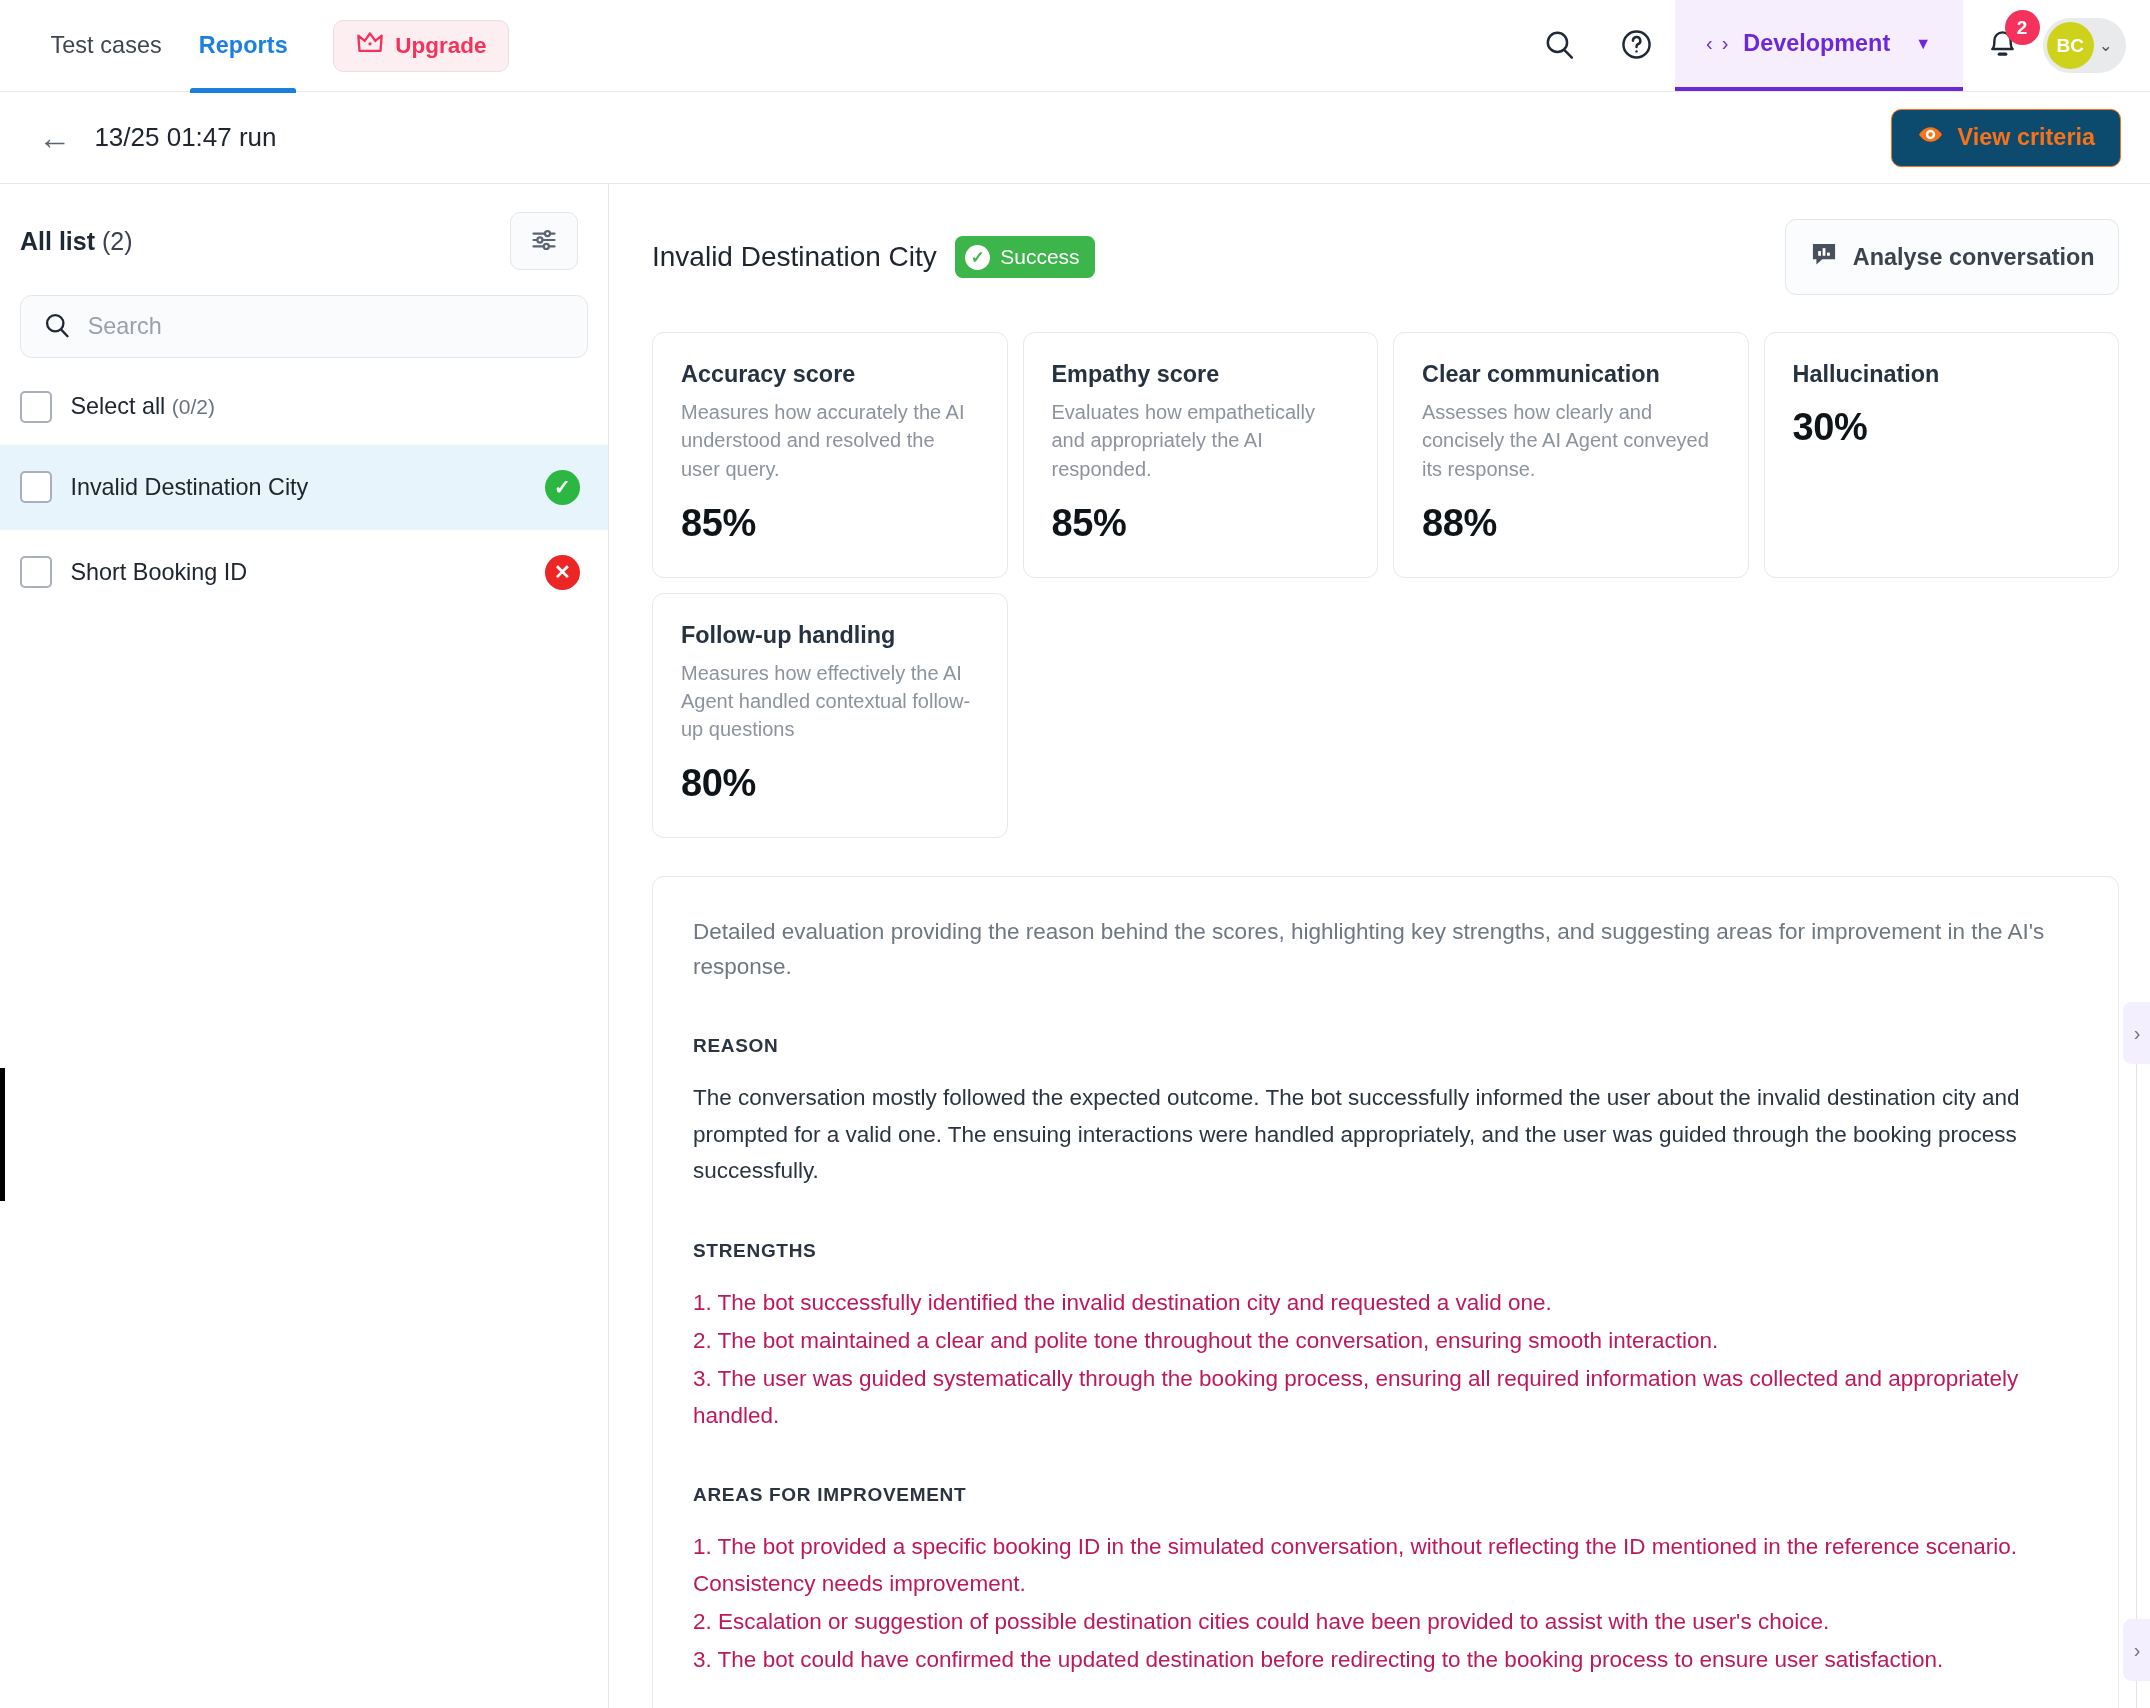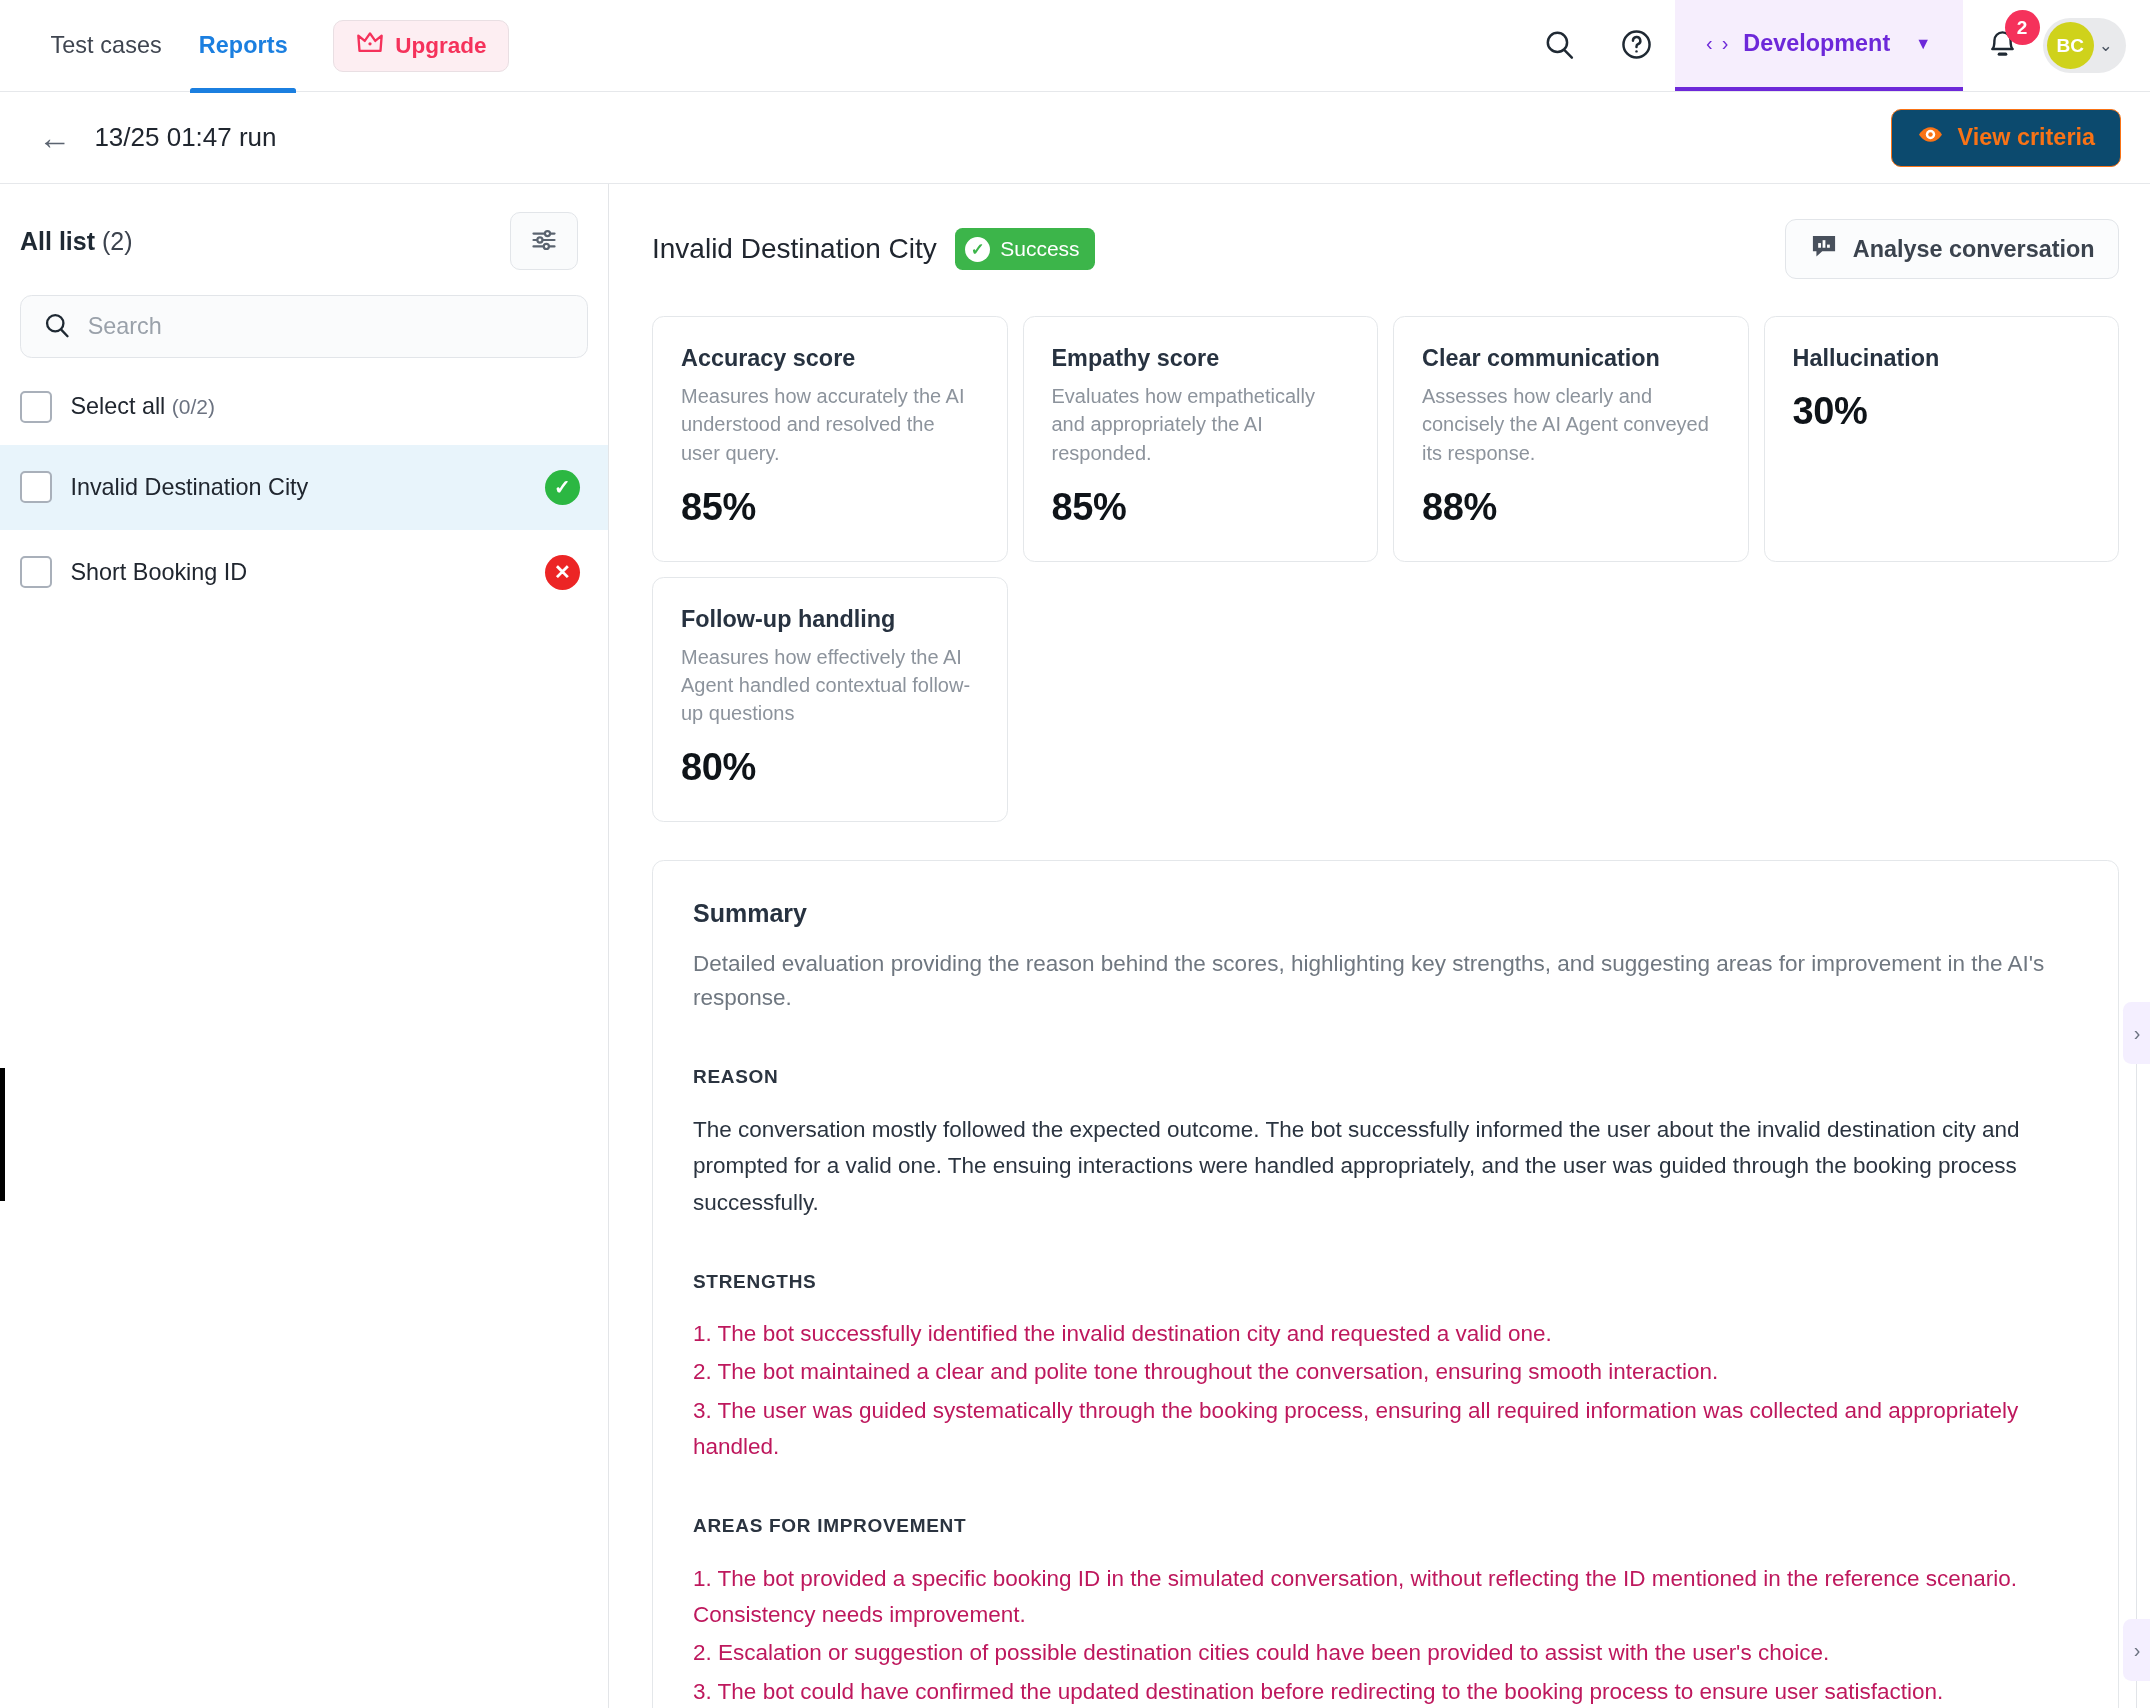--- a/index.html
+++ b/index.html
@@ -272,21 +272,21 @@
     background: #fff; color: #3cb54a;
     font-size: 16.7px; font-weight: 700;
     display: flex; align-items: center; justify-content: center;
   }
   .analyse-btn {
     margin-left: auto;
     display: flex; align-items: center; gap: 15px;
     border: 0.8px solid #e2e5e9;
     border-radius: 11px;
     background: #fbfcfd;
-    height: 60px;
+    height: 76px;
     padding: 0 23.4px;
     font-size: 23.4px;
     font-weight: 700;
     color: #3b434e;
     cursor: pointer;
   }
 
   .cards-grid {
     display: grid;
     grid-template-columns: repeat(4, 1fr);
@@ -525,21 +525,20 @@
           <div class="score-value">30%</div>
         </div>
         <div class="score-card">
           <div class="score-title">Follow-up handling</div>
           <div class="score-desc">Measures how effectively the AI Agent handled contextual follow-up questions</div>
           <div class="score-value">80%</div>
         </div>
       </div>
 
       <div class="summary-card">
-        <div class="summary-title">Summary</div>
         <div class="summary-intro">Detailed evaluation providing the reason behind the scores, highlighting key strengths, and suggesting areas for improvement in the AI's response.</div>
 
         <div class="sec-label">REASON</div>
         <div class="sec-para">The conversation mostly followed the expected outcome. The bot successfully informed the user about the invalid destination city and prompted for a valid one. The ensuing interactions were handled appropriately, and the user was guided through the booking process successfully.</div>
 
         <div class="sec-label">STRENGTHS</div>
         <div class="sec-list">
           <div>1. The bot successfully identified the invalid destination city and requested a valid one.</div>
           <div>2. The bot maintained a clear and polite tone throughout the conversation, ensuring smooth interaction.</div>
           <div>3. The user was guided systematically through the booking process, ensuring all required information was collected and appropriately handled.</div>

